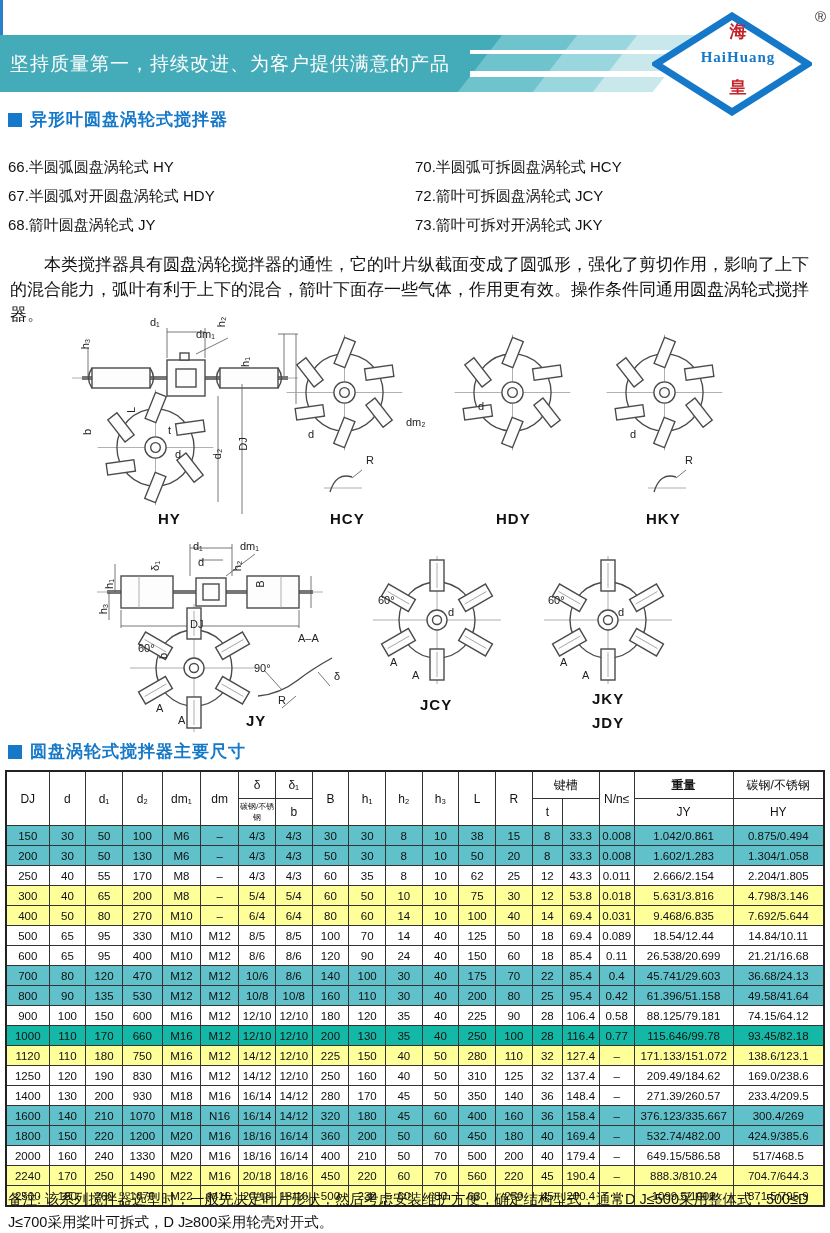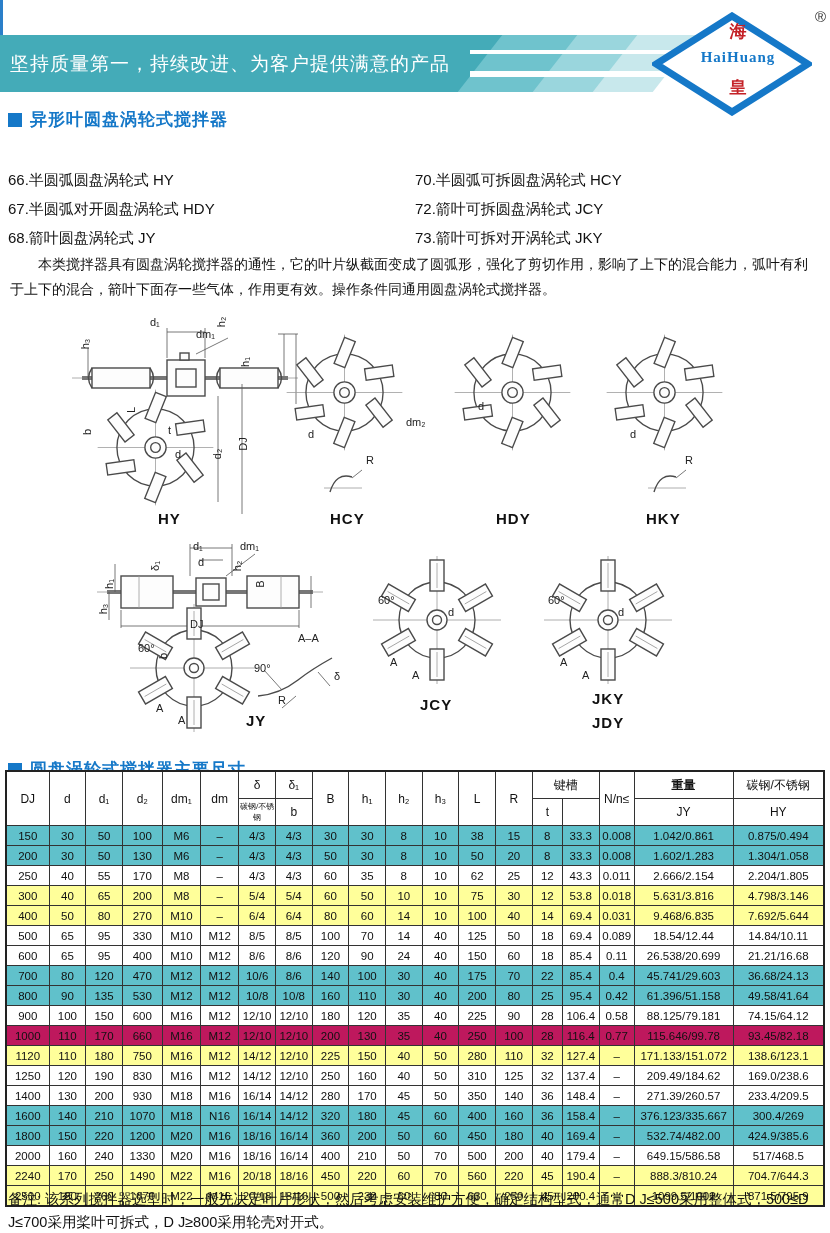--- a/index.html
+++ b/index.html
@@ -22,27 +22,27 @@
   
   .logo{position:absolute;left:652px;top:12px;width:172px;height:104px;}
   .logo svg{position:absolute;left:0;top:0;}
   .logo-cn{position:absolute;width:100%;text-align:center;color:#c42127;font-weight:bold;font-size:17px;font-family:"Liberation Serif","DejaVu Serif",serif;}
   .logo-top{top:8px;} .logo-bottom{top:64px;}
   .logo-en{position:absolute;top:37px;width:100%;text-align:center;color:#1578c8;font-weight:bold;font-size:15px;font-family:"Liberation Serif","DejaVu Serif",serif;letter-spacing:1px;}
   .logo-reg{position:absolute;right:-2px;top:-4px;font-size:15px;color:#333;}
   
   .sec-title{position:absolute;left:8px;display:flex;align-items:center;gap:8px;color:#1578c8;font-size:17px;font-weight:bold;letter-spacing:1px;}
   .sec-square{width:14px;height:14px;background:#1578c8;display:inline-block;}
-  .sec1{top:108px;} .sec2{top:758px;}
+  .sec1{top:108px;} .sec2{top:740px;}
   
-  .catalog{position:absolute;top:165px;left:8px;width:814px;display:flex;}
+  .catalog{position:absolute;top:152px;left:8px;width:814px;display:flex;}
   .cat-col{width:50%;}
   .cat-item{font-size:15px;line-height:29px;color:#111;}
   
-  .intro{position:absolute;top:252px;left:10px;width:808px;font-size:14px;line-height:25px;text-indent:2em;color:#111;}
+  .intro{position:absolute;top:252px;left:10px;width:808px;font-size:17px;line-height:25px;text-indent:2em;color:#111;}
   
   .diagrams{position:absolute;top:312px;left:0;width:830px;height:424px;}
   .dsvg{position:absolute;}
   .dlab{position:absolute;font-size:11px;color:#222;white-space:nowrap;}
   .rot{transform:rotate(-90deg);transform-origin:center;}
   .dcap{position:absolute;font-weight:bold;font-size:15px;letter-spacing:1px;color:#111;}
   .ol{fill:none;stroke:#4a4a4a;stroke-width:1.4;}
   .bl{fill:#fdfdfd;stroke:#4a4a4a;stroke-width:1.4;}
   .cl{stroke:#9a9a9a;stroke-width:0.8;}
   .dl{stroke:#555;stroke-width:0.8;}
@@ -571,21 +571,21 @@
           <td>35</td>
           <td>40</td>
           <td>225</td>
           <td>90</td>
           <td>28</td>
           <td>106.4</td>
           <td>0.58</td>
           <td>88.125/79.181</td>
           <td>74.15/64.12</td>
         </tr>
-        <tr style="background: #be185d;">
+        <tr style="background: #14b8a6;">
           <td>1000</td>
           <td>110</td>
           <td>170</td>
           <td>660</td>
           <td>M16</td>
           <td>M12</td>
           <td>12/10</td>
           <td>12/10</td>
           <td>200</td>
           <td>130</td>

